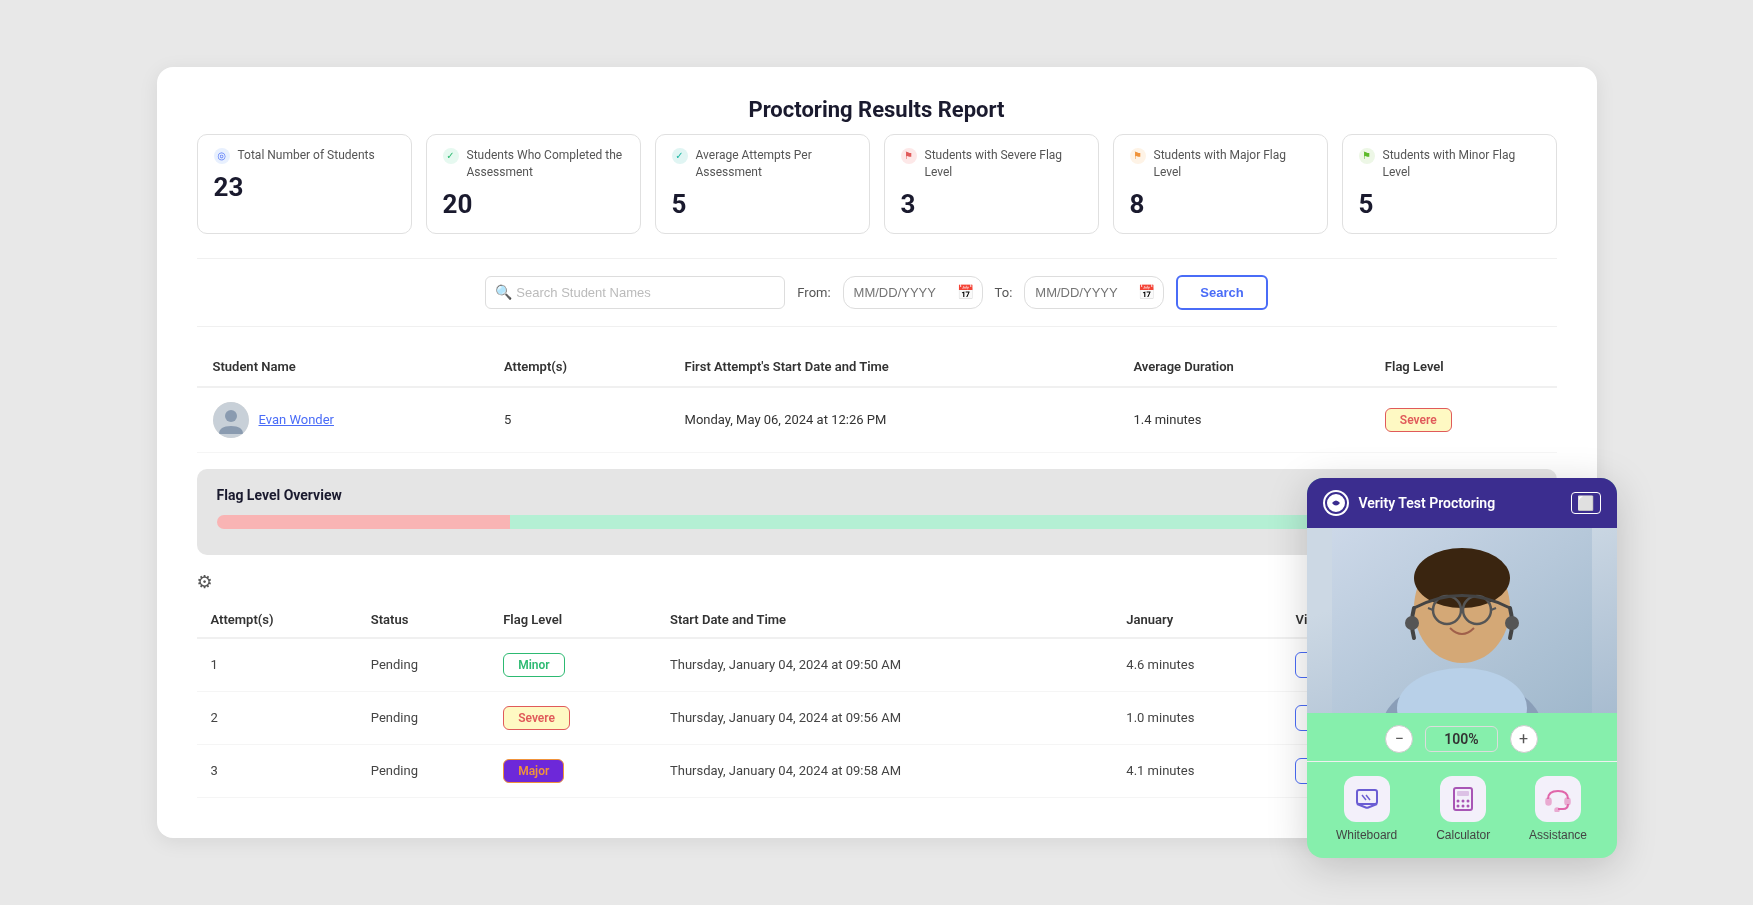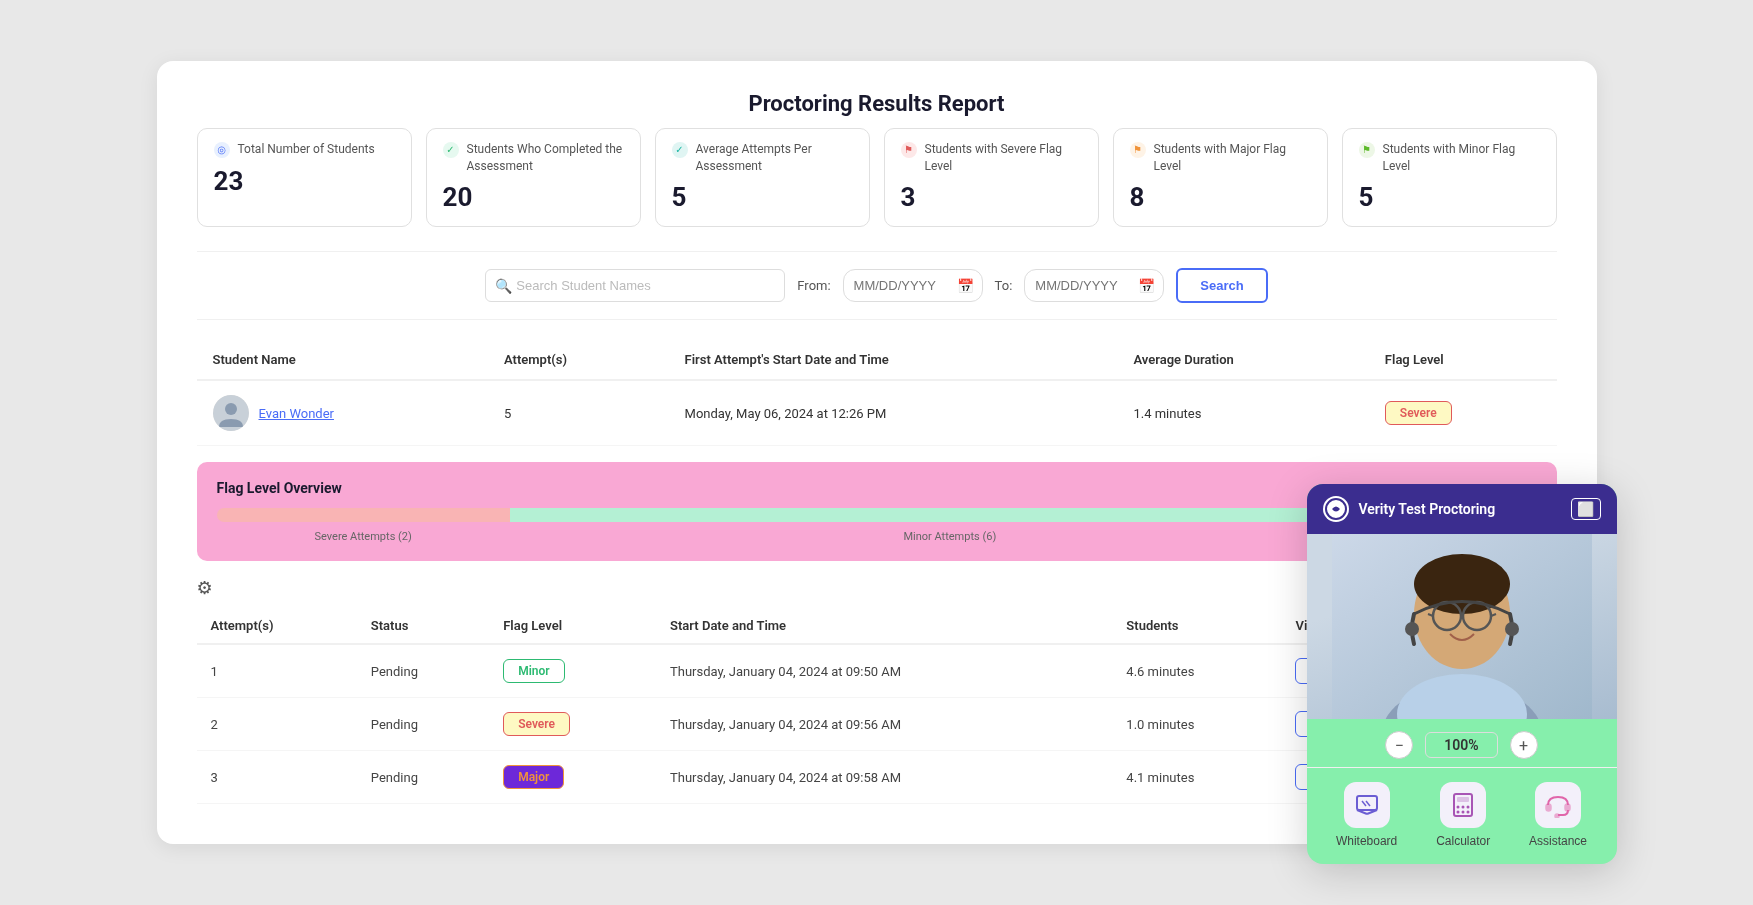--- a/index.html
+++ b/index.html
@@ -193,21 +193,21 @@
       border-radius: 6px;
       font-size: 12px;
       font-weight: 600;
       border: 1px solid;
     }
     .flag-severe { color: #e05a5a; border-color: #e05a5a; background: #fef9c3; }
     .flag-minor  { color: #2dba72; border-color: #2dba72; background: #fff; }
     .flag-major  { color: #f0933a; border-color: #f0933a; background: #6d28d9; }
     
     .flag-overview-section {
-      background: #f9a8d4;
+      background: #e5e5e5;
       border-radius: 10px;
       padding: 18px 20px;
       margin: 16px 0;
     }
     .flag-overview-title {
       font-size: 14px;
       font-weight: 700;
       color: #1a1a2e;
       margin-bottom: 12px;
     }
@@ -513,38 +513,33 @@
       </table>
     </div>
 
     <div class="flag-overview-section">
       <div class="flag-overview-title">Flag Level Overview</div>
       <div class="flag-bar-row">
         <div class="flag-bar-severe"></div>
         <div class="flag-bar-minor"></div>
         <div class="flag-bar-major"></div>
       </div>
-      <div class="flag-bar-labels">
-        <span class="flag-bar-label severe">Severe Attempts (2)</span>
-        <span class="flag-bar-label minor">Minor Attempts (6)</span>
-        <span class="flag-bar-label major"></span>
-      </div>
     </div>
 
     <div class="filter-icon">⚙</div>
 
     <div class="table-container">
       <table class="sub-table">
         <thead>
           <tr>
             <th>Attempt(s)</th>
             <th>Status</th>
             <th>Flag Level</th>
             <th>Start Date and Time</th>
-            <th>Students</th>
+            <th>January</th>
             <th>View Results</th>
             <th></th>
           </tr>
         </thead>
         <tbody>
 
           <tr>
             <td>1</td>
             <td>Pending</td>
             <td>

